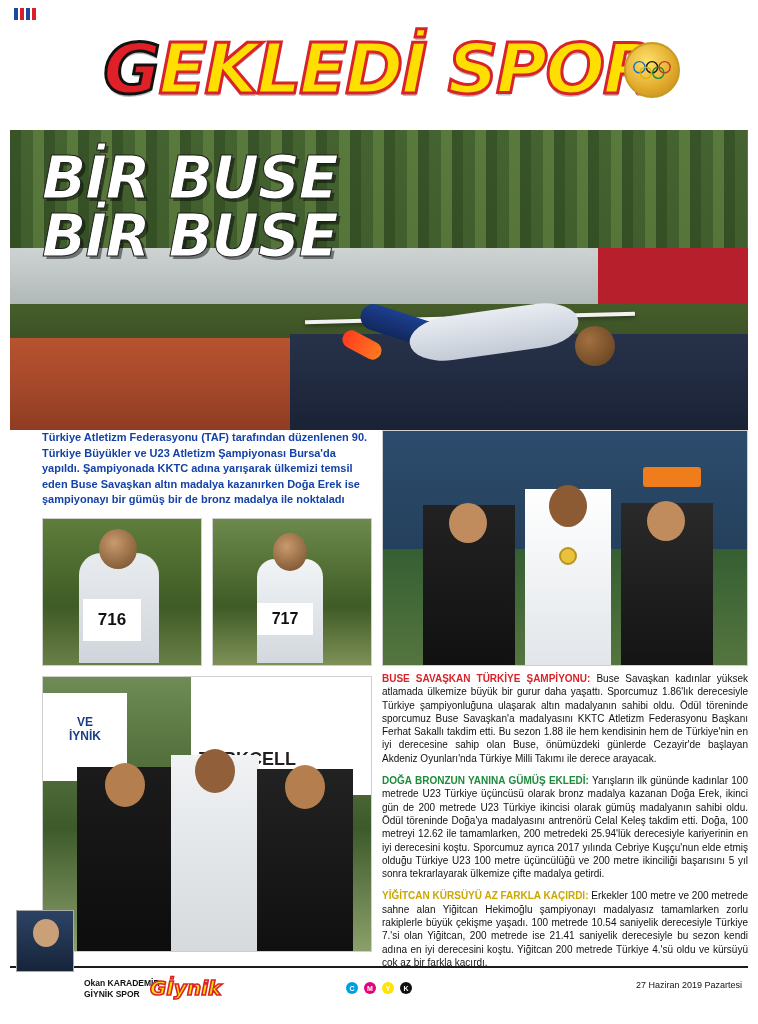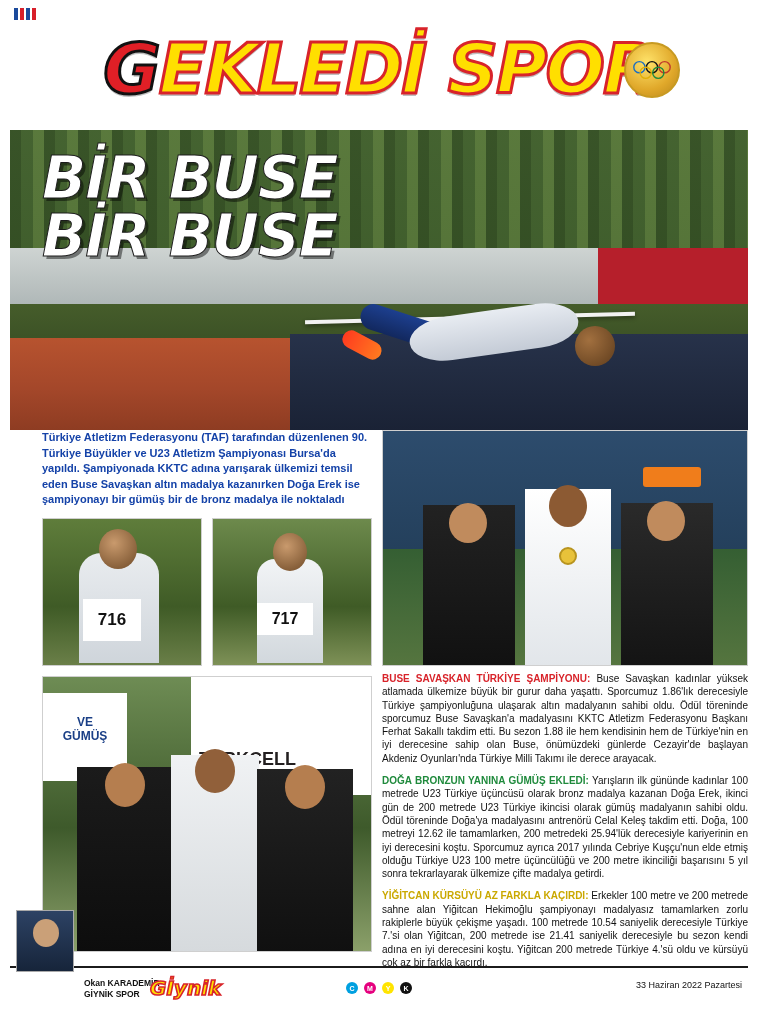--- a/index.html
+++ b/index.html
@@ -342,21 +342,21 @@
         <div class="head"></div>
       </div>
   </div>
 
   <div class="photo ph-group">
     <div class="board">
       <div class="brand">TURKCELL</div>
     </div>
     <div class="leftsign">
       <div>VE</div>
-      <div>GÜMÜŞ</div>
+      <div>İYNİK</div>
     </div>
     <div class="g1">
         <div class="head"></div>
       </div>
     <div class="g2">
         <div class="head"></div>
       </div>
     <div class="g3">
         <div class="head"></div>
       </div>
@@ -382,16 +382,16 @@
       <div>Okan KARADEMİR</div>
       <div>GİYNİK SPOR</div>
     </div>
     <div class="foot-logo">Gİynik</div>
     <div class="regmarks">
       <span class="rm-c">C</span>
       <span class="rm-m">M</span>
       <span class="rm-y">Y</span>
       <span class="rm-k">K</span>
     </div>
-    <div class="footdate">33 Haziran 2022 Pazartesi</div>
+    <div class="footdate">27 Haziran 2019 Pazartesi</div>
   </div>
 
 </div>
 
 </body></html>

